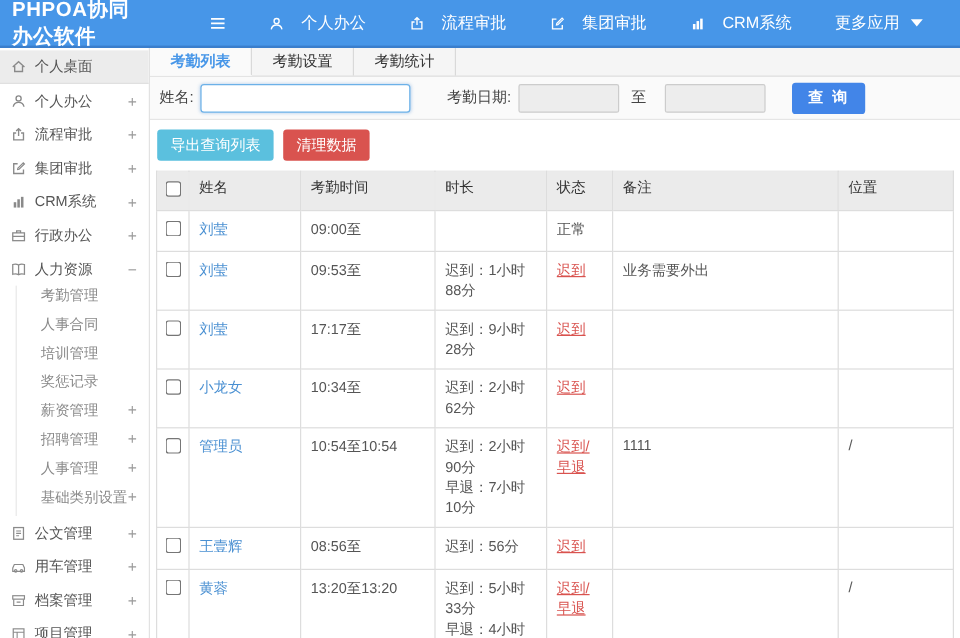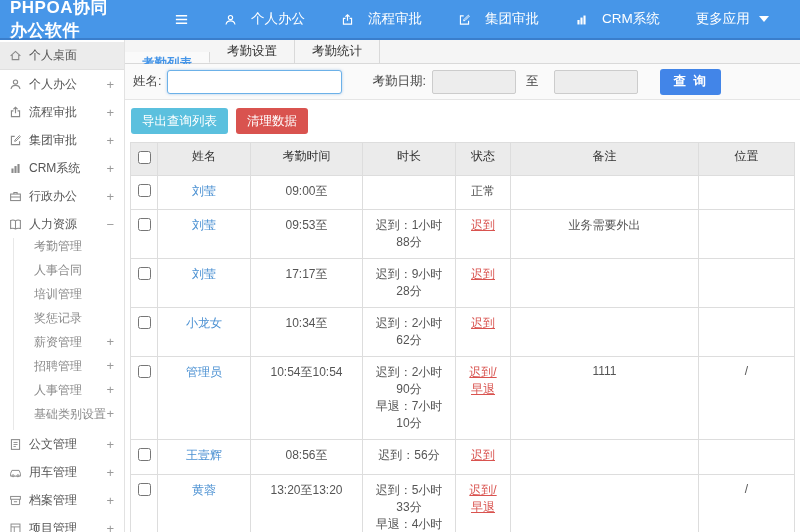--- a/index.html
+++ b/index.html
@@ -32,42 +32,42 @@
   .s-subitem { height:24px; display:flex; padding-left:20px; padding-right:10px;
                color:#8a8a8a; cursor:pointer; white-space:nowrap; }
   .s-subitem .s-plus { margin-left:auto; }
 
   
   .main { flex:1; display:flex; flex-direction:column; min-width:0; background:#fff; }
 
   .tabbar { height:24px; flex:0 0 24px; background:#f5f5f5; border-bottom:1px solid #d9d9d9; display:flex; }
   .tab { padding:0 17px; line-height:23px; font-size:12.5px; color:#333; border-right:1px solid #d9d9d9;
          cursor:pointer; }
-  .tab.active { background:#fafafa; color:#4796e8; font-weight:bold; border-bottom:1px solid #fafafa;margin-top:12px; }
+  .tab.active { background:#fafafa; color:#4796e8; font-weight:bold; border-bottom:1px solid #fafafa; }
 
   .filter { height:36px; flex:0 0 36px; background:#fafafa; border-bottom:1px solid #e5e5e5;
             display:flex; align-items:center; padding-left:8px; font-size:12.5px; color:#444; }
   .inp-name { width:175px; height:24px; margin-left:6px; border:1px solid #6cb1e8; border-radius:3px;
               box-shadow:0 0 3px rgba(77,144,216,.45); outline:none; padding:0 6px; font-size:12px; }
   .lbl-date { margin-left:30px; }
   .inp-date { width:84px; height:24px; margin-left:6px; border:1px solid #ccc; border-radius:2px;
               background:#ededed; padding:0 6px; font-size:12px; }
   .lbl-to { margin:0 10px; }
   .btn-query { margin-left:22px; height:26px; padding:0 13px; background:#4285e8; color:#fff; border:none;
                border-radius:3px; font-size:12.5px; font-weight:bold; letter-spacing:2px; cursor:pointer; }
 
   .actions { flex:0 0 42px; display:flex; align-items:center; gap:8px; padding-left:6px; }
   .btn { height:26px; padding:0 11px; border:none; border-radius:3px; color:#fff; font-size:12.5px; cursor:pointer; }
   .btn-danger { background:#d9534f; }
   .btn-info { background:#5bc0de; }
 
   
   .tablewrap { flex:1; overflow:hidden; padding:0 5px; }
   table { width:100%; border-collapse:collapse; table-layout:fixed; font-size:12px; color:#555; }
-  th, td { border:1px solid #ddd; text-align:center; vertical-align:top; padding:7px 8px; overflow:hidden; }
+  th, td { border:1px solid #ddd; text-align:left; vertical-align:top; padding:7px 8px; overflow:hidden; }
   thead th { background:#ebebeb; color:#333; font-weight:normal; height:25px; padding:5px 8px; }
   .c-check { text-align:center; padding:8px 4px; }
   input[type=checkbox] { width:13px; height:13px; cursor:pointer; }
   td.c-name a { color:#4a90d2; text-decoration:none; cursor:pointer; }
   td[data-status="late"] { color:#d9534f;text-decoration:underline; }
   td[data-status="normal"] { color:#555; }
   tr.r1 { height:34px; } tr.r2 { height:35px; } tr.r3 { height:34px; } tr.r4 { height:36px; }
   tr.r5 { height:40px; } tr.r6 { height:35px; } tr.r7 { height:47px; }
 </style>
 </head>

